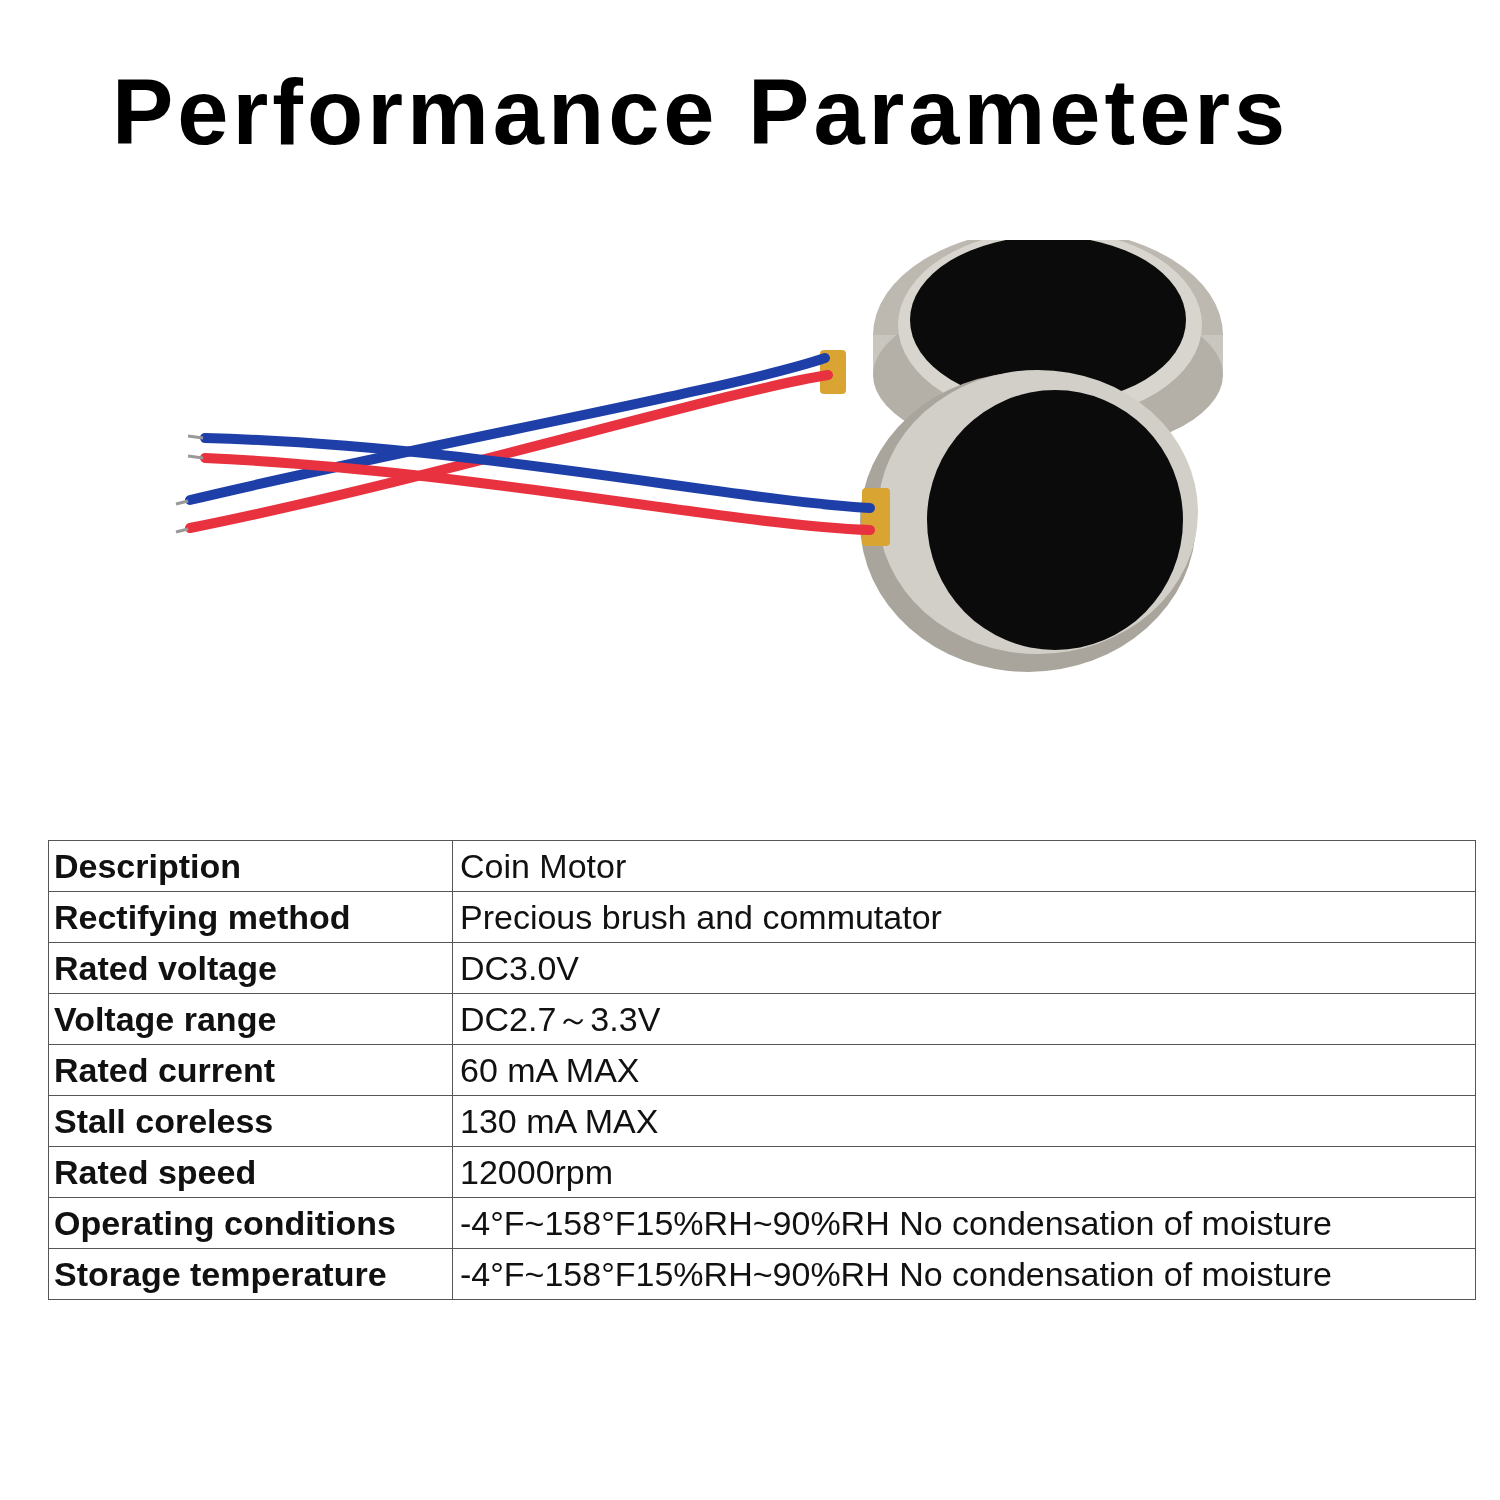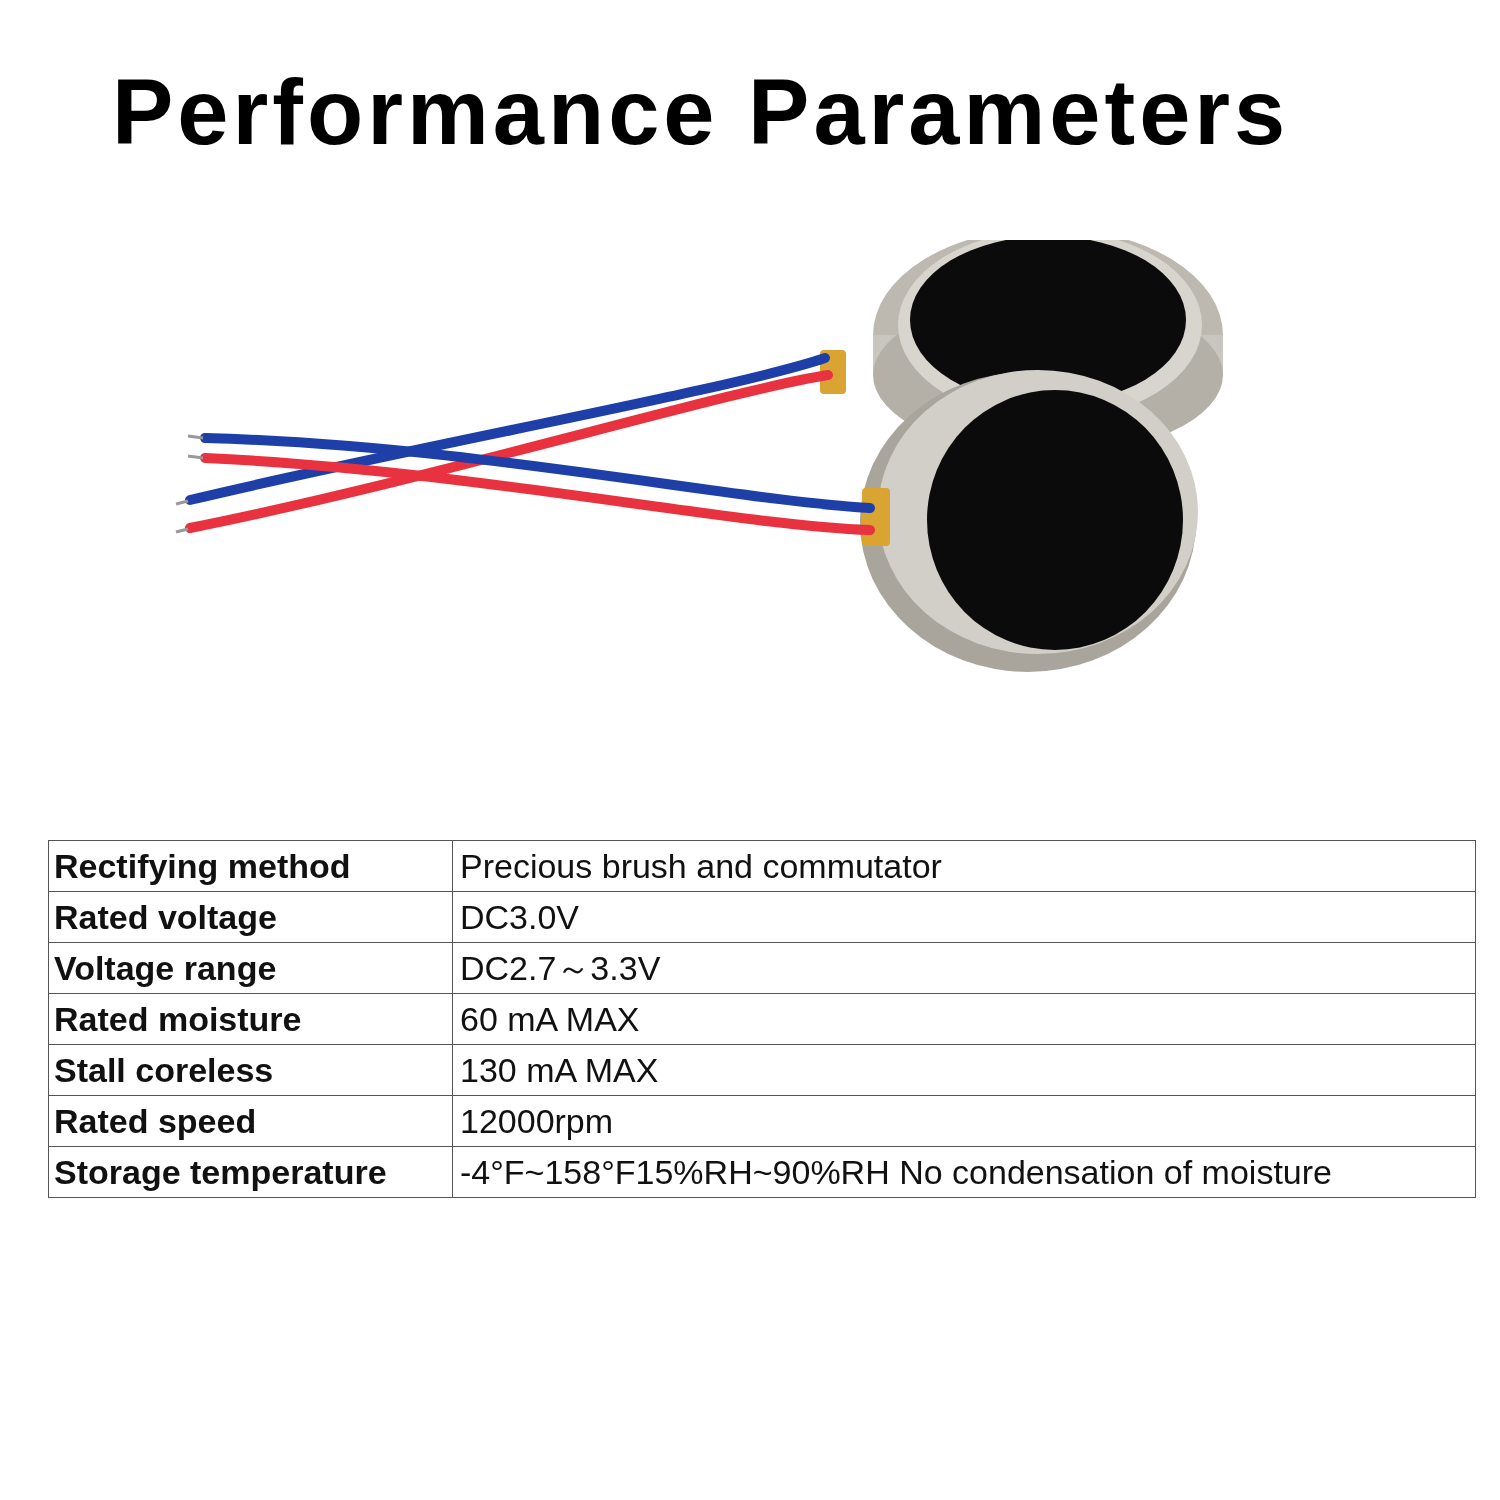--- a/index.html
+++ b/index.html
@@ -95,41 +95,49 @@
 
   <line x1="18" y1="261" x2="6" y2="264" stroke="#999" stroke-width="3"></line>
   <line x1="18" y1="289" x2="6" y2="292" stroke="#999" stroke-width="3"></line>
   <line x1="33" y1="198" x2="18" y2="196" stroke="#999" stroke-width="3"></line>
   <line x1="33" y1="218" x2="18" y2="216" stroke="#999" stroke-width="3"></line>
 </svg>
 
 <table class="spec-table">
   <tbody>
     <tr>
+      <td class="label">Description</td>
+      <td class="value">Coin Motor</td>
+    </tr>
+    <tr>
       <td class="label">Rectifying method</td>
       <td class="value">Precious brush and commutator</td>
     </tr>
     <tr>
       <td class="label">Rated voltage</td>
       <td class="value">DC3.0V</td>
     </tr>
     <tr>
       <td class="label">Voltage range</td>
       <td class="value">DC2.7～3.3V</td>
     </tr>
     <tr>
-      <td class="label">Rated moisture</td>
+      <td class="label">Rated current</td>
       <td class="value">60 mA MAX</td>
     </tr>
     <tr>
       <td class="label">Stall coreless</td>
       <td class="value">130 mA MAX</td>
     </tr>
     <tr>
       <td class="label">Rated speed</td>
       <td class="value">12000rpm</td>
     </tr>
     <tr>
+      <td class="label">Operating conditions</td>
+      <td class="value">-4°F~158°F15%RH~90%RH No condensation of moisture</td>
+    </tr>
+    <tr>
       <td class="label">Storage temperature</td>
       <td class="value">-4°F~158°F15%RH~90%RH No condensation of moisture</td>
     </tr>
   </tbody>
 </table>
 
 </body></html>

